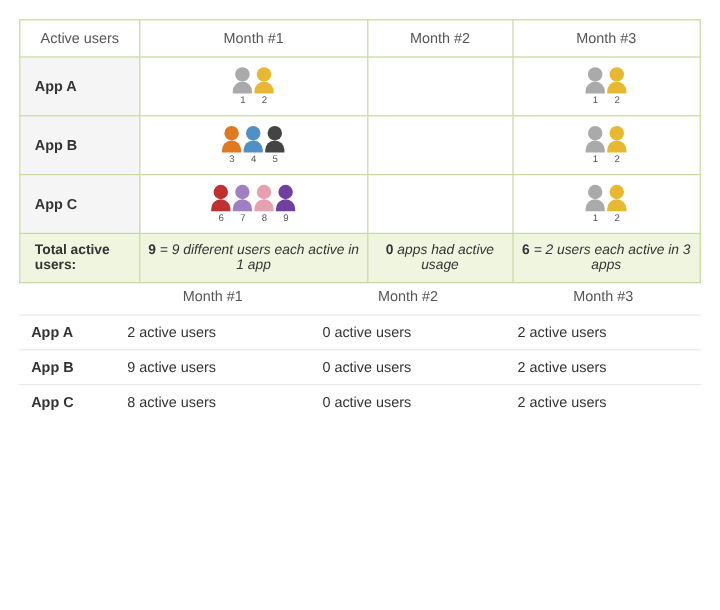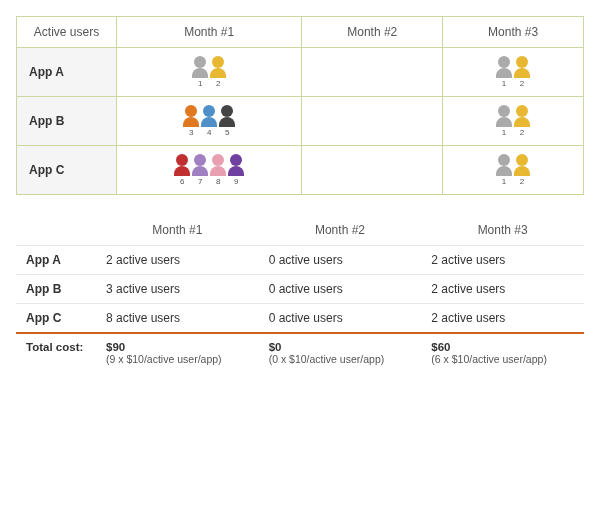--- a/index.html
+++ b/index.html
@@ -11,21 +11,20 @@
       width: 600px;
       min-height: 508px;
       padding: 16px;
     }
 
     
     .top-section {
       border: 1px solid #c8d8a0;
       border-collapse: collapse;
       width: 100%;
-      margin-bottom: 24px;
     }
     .top-section th, .top-section td {
       border: 1px solid #c8d8a0;
       padding: 8px 6px;
       text-align: center;
       vertical-align: middle;
     }
     .top-section th {
       font-weight: normal;
       font-size: 12px;
@@ -241,20 +240,32 @@
     <div class="num">1</div>
   </div>
             <div class="user-icon">
     <div class="head" style="background:#e8b832"></div>
     <div class="body" style="background:#e8b832"></div>
     <div class="num">2</div>
   </div>
           </div>
         </td>
   </tr>
+      <tr class="total-row">
+  <td class="total-label">Total active users:</td>
+  <td>
+    <span class="total-num">9</span> <span class="total-italic">= 9 different users each active in 1 app</span>
+  </td>
+  <td>
+    <span class="total-num">0</span> <span class="total-italic">apps had active usage</span>
+  </td>
+  <td>
+    <span class="total-num">6</span> <span class="total-italic">= 2 users each active in 3 apps</span>
+  </td>
+</tr>
     </tbody>
 </table>
 
 <table class="bottom-section">
   <thead>
     <tr>
       <th class="empty"></th>
       <th>Month #1</th>
       <th>Month #2</th>
       <th>Month #3</th>
@@ -263,39 +274,24 @@
   <tbody id="bottom-table-body">
 
   <tr class="app-row">
     <td class="app-label">App A</td>
     <td>2 active users</td>
     <td>0 active users</td>
     <td>2 active users</td>
   </tr>
       <tr class="app-row">
     <td class="app-label">App B</td>
-    <td>3 active users</td>
+    <td>9 active users</td>
     <td>0 active users</td>
     <td>2 active users</td>
   </tr>
       <tr class="app-row">
     <td class="app-label">App C</td>
     <td>8 active users</td>
     <td>0 active users</td>
     <td>2 active users</td>
   </tr>
-      <tr class="total-row">
-  <td class="total-label">Total cost:</td>
-  <td>
-    <span class="bold">$90</span><br>
-    <span class="sub">(9 x $10/active user/app)</span>
-  </td>
-  <td>
-    <span class="bold">$0</span><br>
-    <span class="sub">(0 x $10/active user/app)</span>
-  </td>
-  <td>
-    <span class="bold">$60</span><br>
-    <span class="sub">(6 x $10/active user/app)</span>
-  </td>
-</tr>
     </tbody>
 </table>
 
 </body></html>

